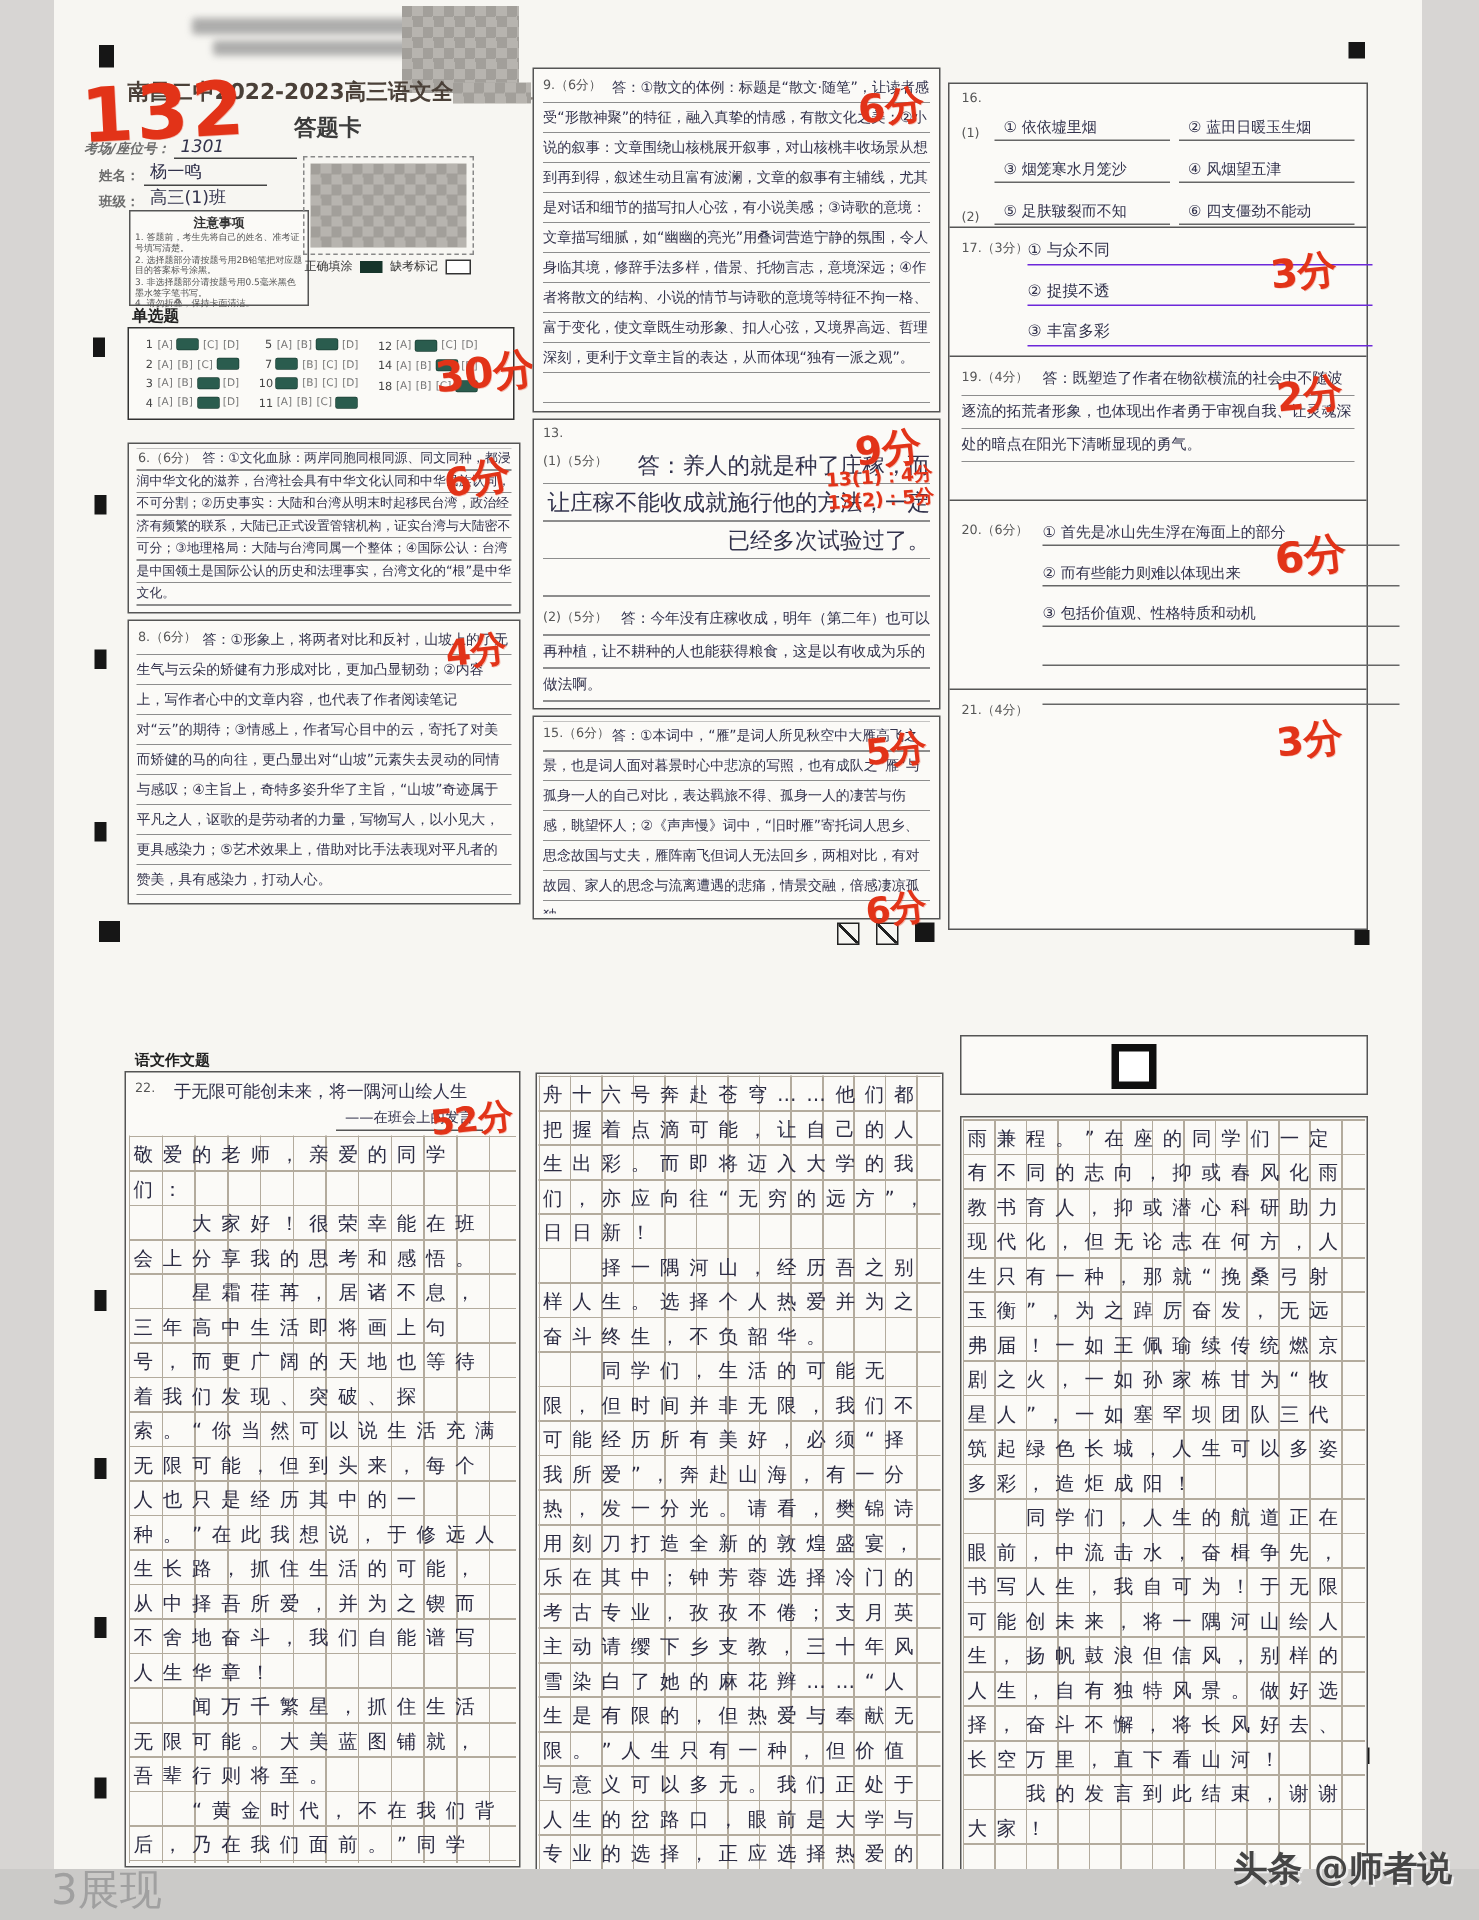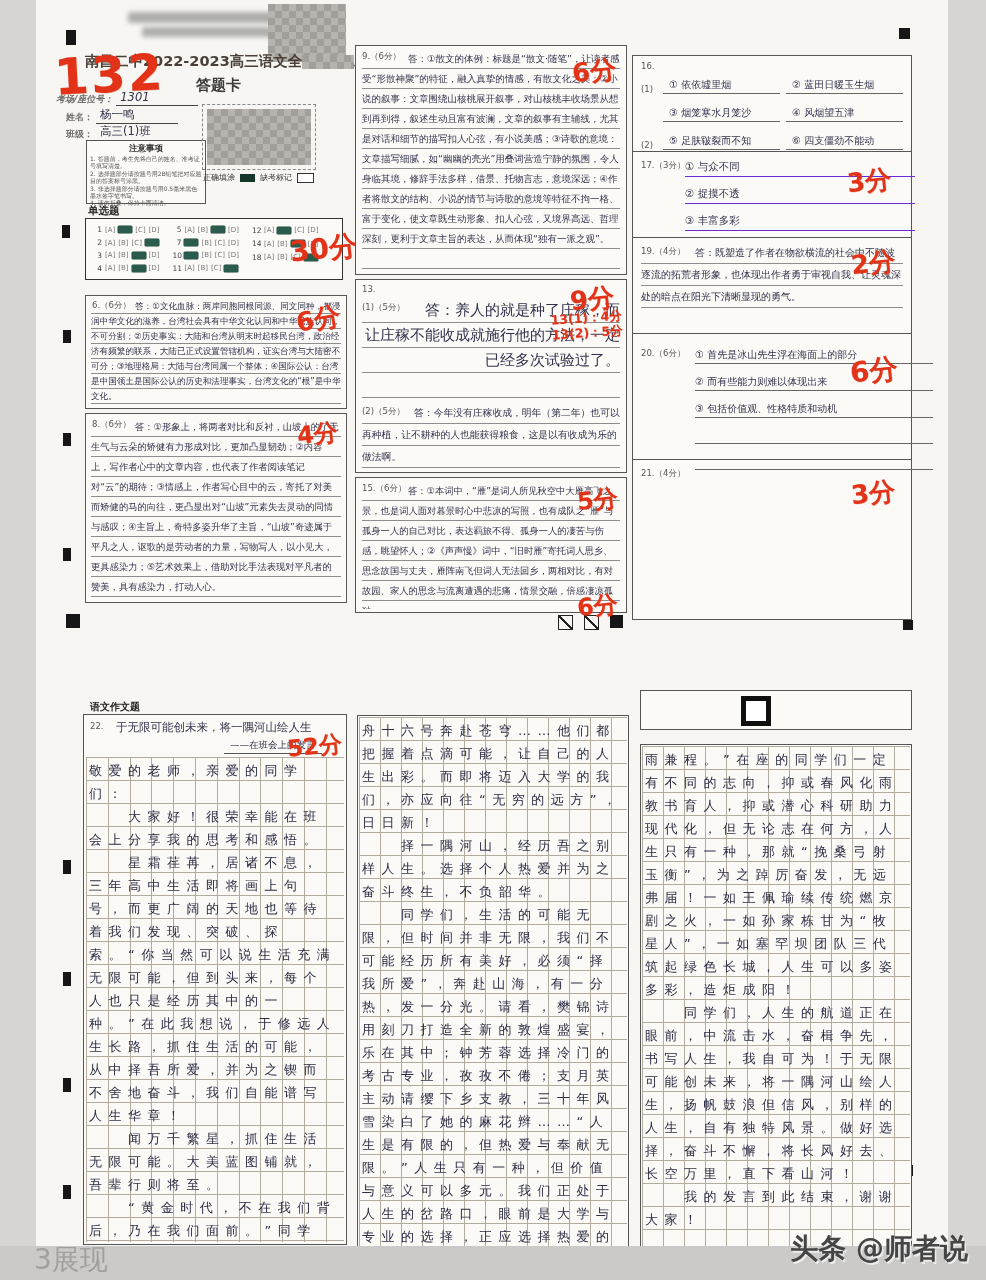--- a/index.html
+++ b/index.html
@@ -43,21 +43,21 @@
   .q16-blank{flex:1;border-bottom:1px solid #666;font-size:10px;color:#32324c;padding:0 2px 1px 6px;white-space:nowrap;overflow:hidden;}
   .q17-item{border-bottom:1px solid #6d28d9;width:230px;margin:0 0 10px 36px;font-size:10.5px;color:#32324c;padding-bottom:2px;}
   .q20-line{border-bottom:1px solid #666;width:238px;margin:0 0 11px 22px;font-size:10px;color:#32324c;min-height:13px;padding-bottom:1px;white-space:nowrap;overflow:hidden;}
   .essay-grid{position:absolute;box-sizing:border-box;}
   .grid-l{background-image:repeating-linear-gradient(to right,#b3ab9d 0 1px,transparent 1px 21.8px),
           repeating-linear-gradient(to bottom,#b3ab9d 0 1px,transparent 1px 23px);}
   .grid-m{background-image:repeating-linear-gradient(to right,#b3ab9d 0 1px,transparent 1px 21px),
           repeating-linear-gradient(to bottom,#b3ab9d 0 1px,transparent 1px 23px);}
   .essay-text{position:absolute;inset:0;padding:2px 3px;font-size:13px;line-height:23px;
               letter-spacing:6.5px;color:#2c2c44;word-break:break-all;white-space:pre-wrap;overflow:hidden;}
-  .watermark{position:absolute;right:18px;top:1230px;font-size:28px;font-weight:bold;color:#454545;
+  .watermark{position:absolute;right:18px;top:1230px;font-size:23px;font-weight:bold;color:#454545;
              text-shadow:1.5px 1.5px 0 #ececec;}
   .corner-label{position:absolute;left:34px;top:1241px;font-size:28px;color:#a0a0a0;}
 </style>
 </head>
 <body>
 
 <div class="canvas">
   <div class="paper"></div>
 
   <div class="mark" style="left:66px;top:30px;width:10px;height:15px;"></div>

